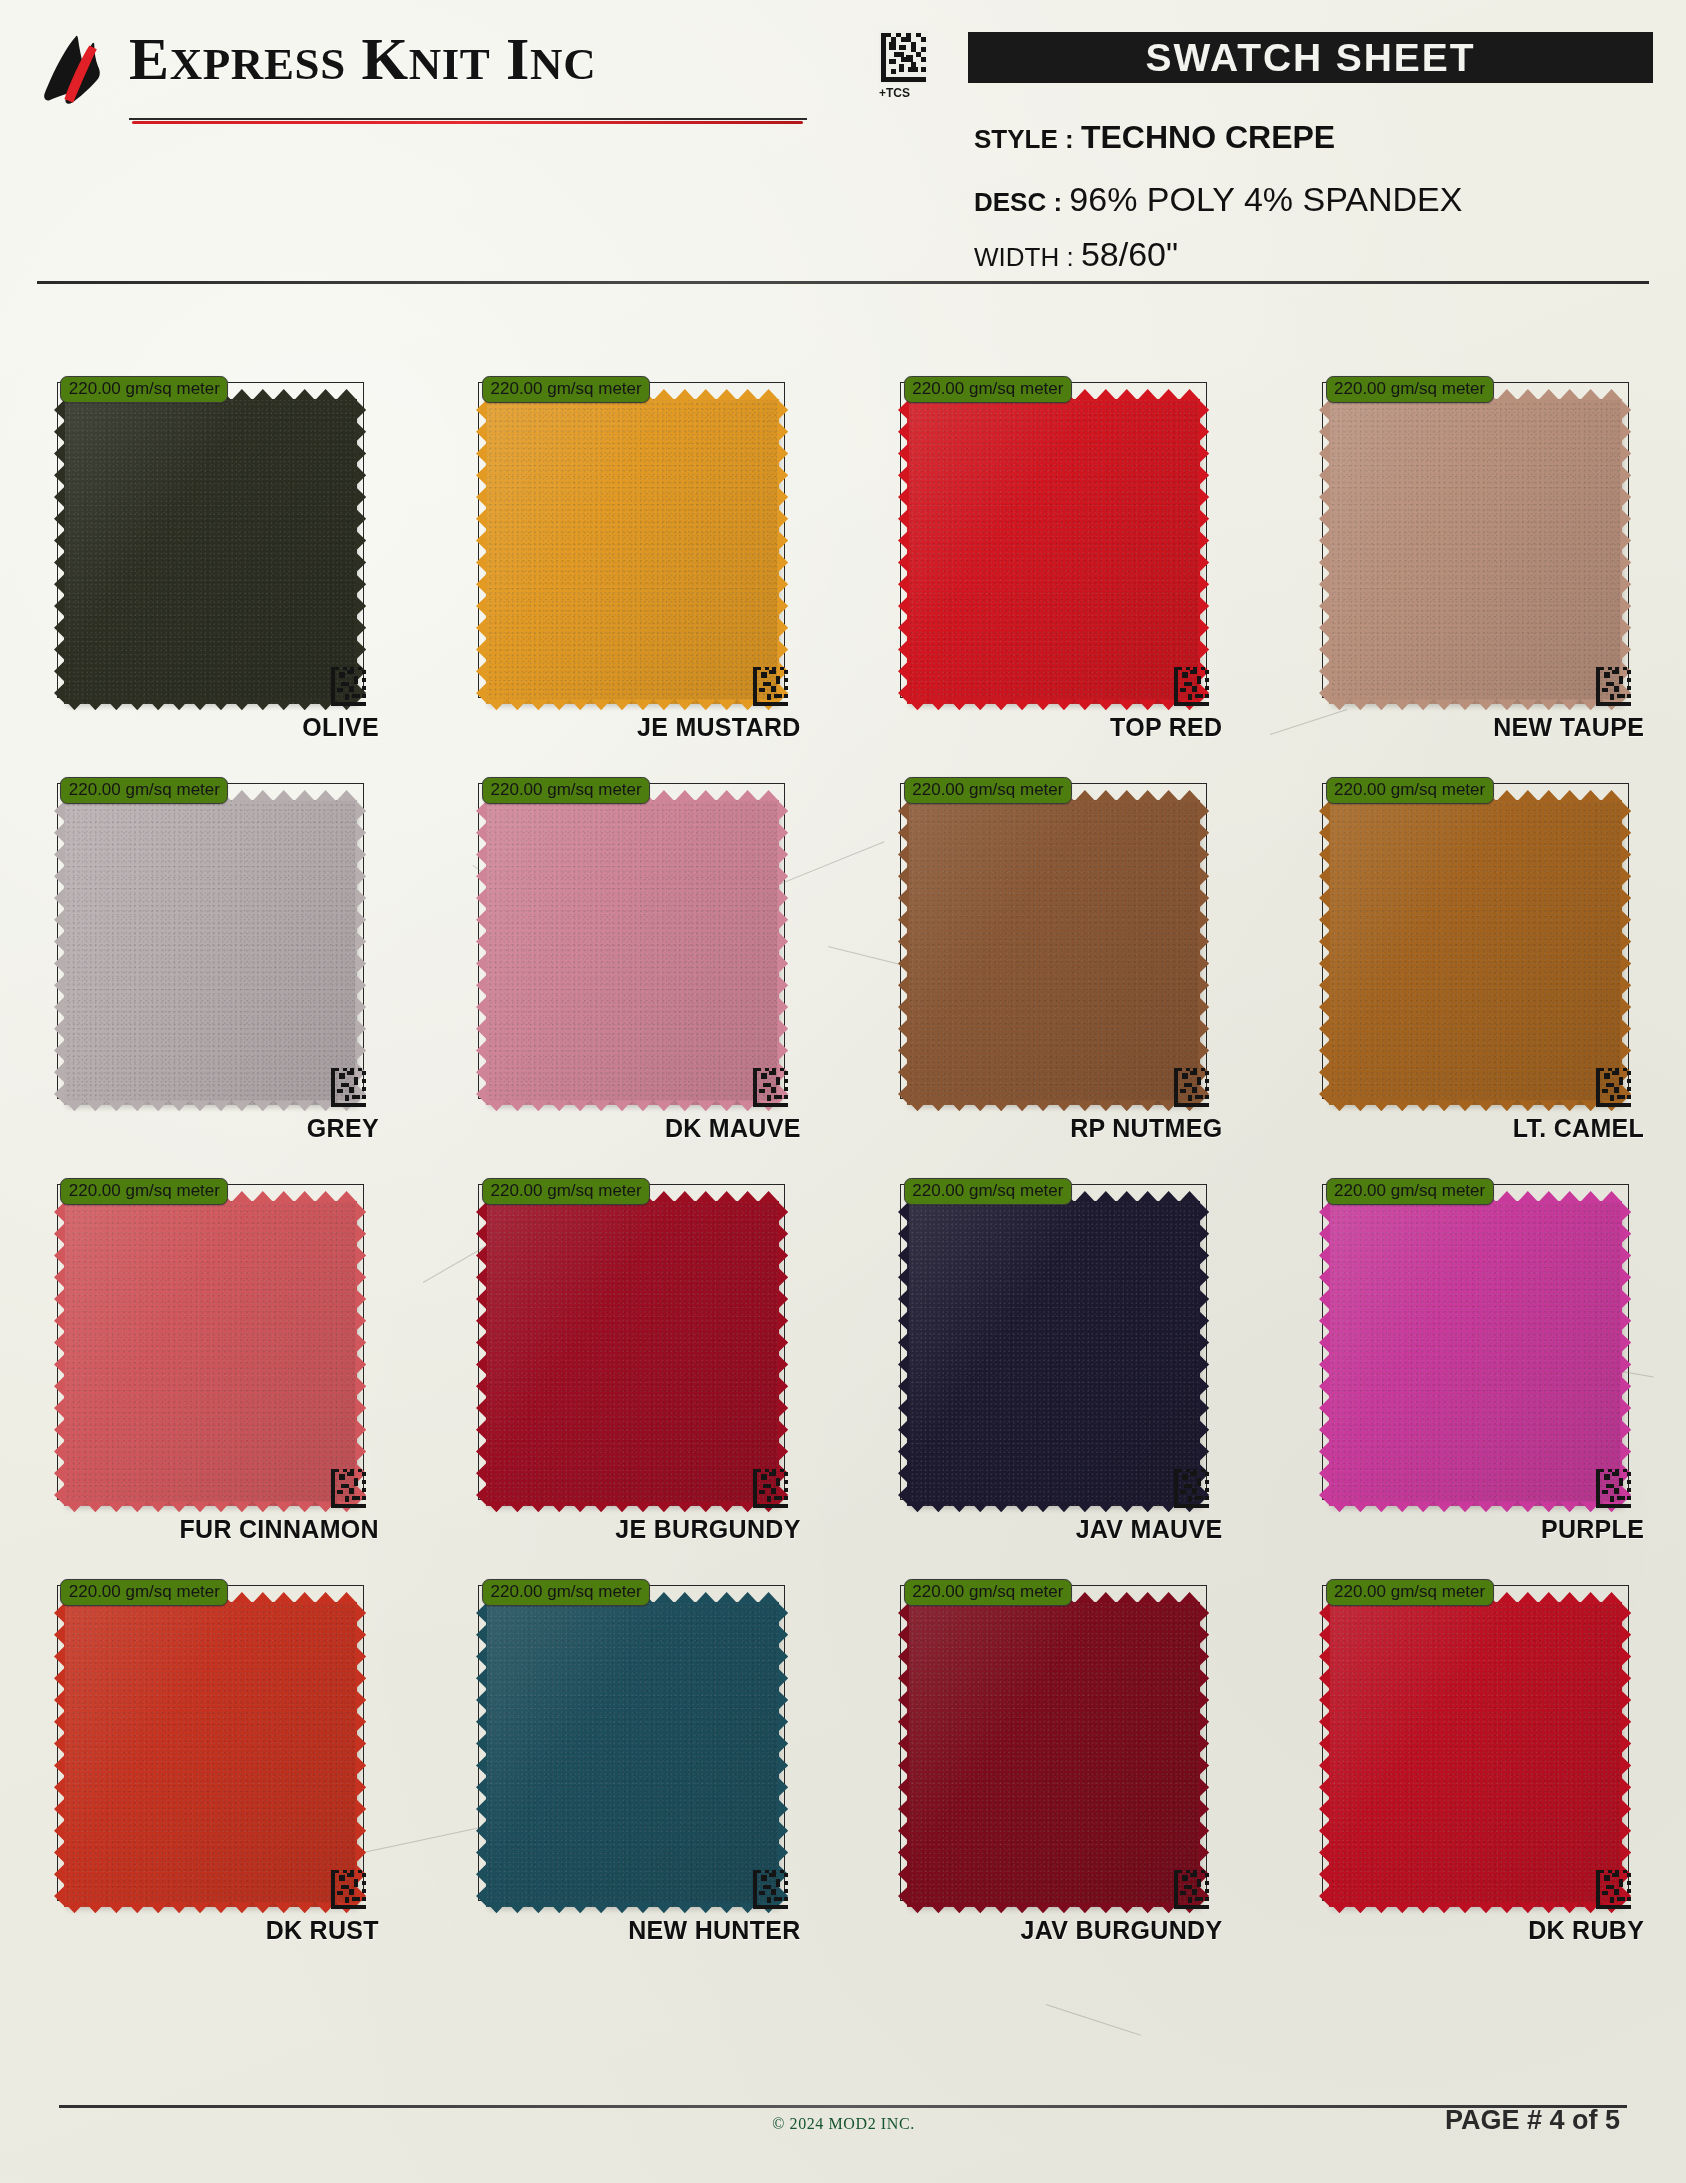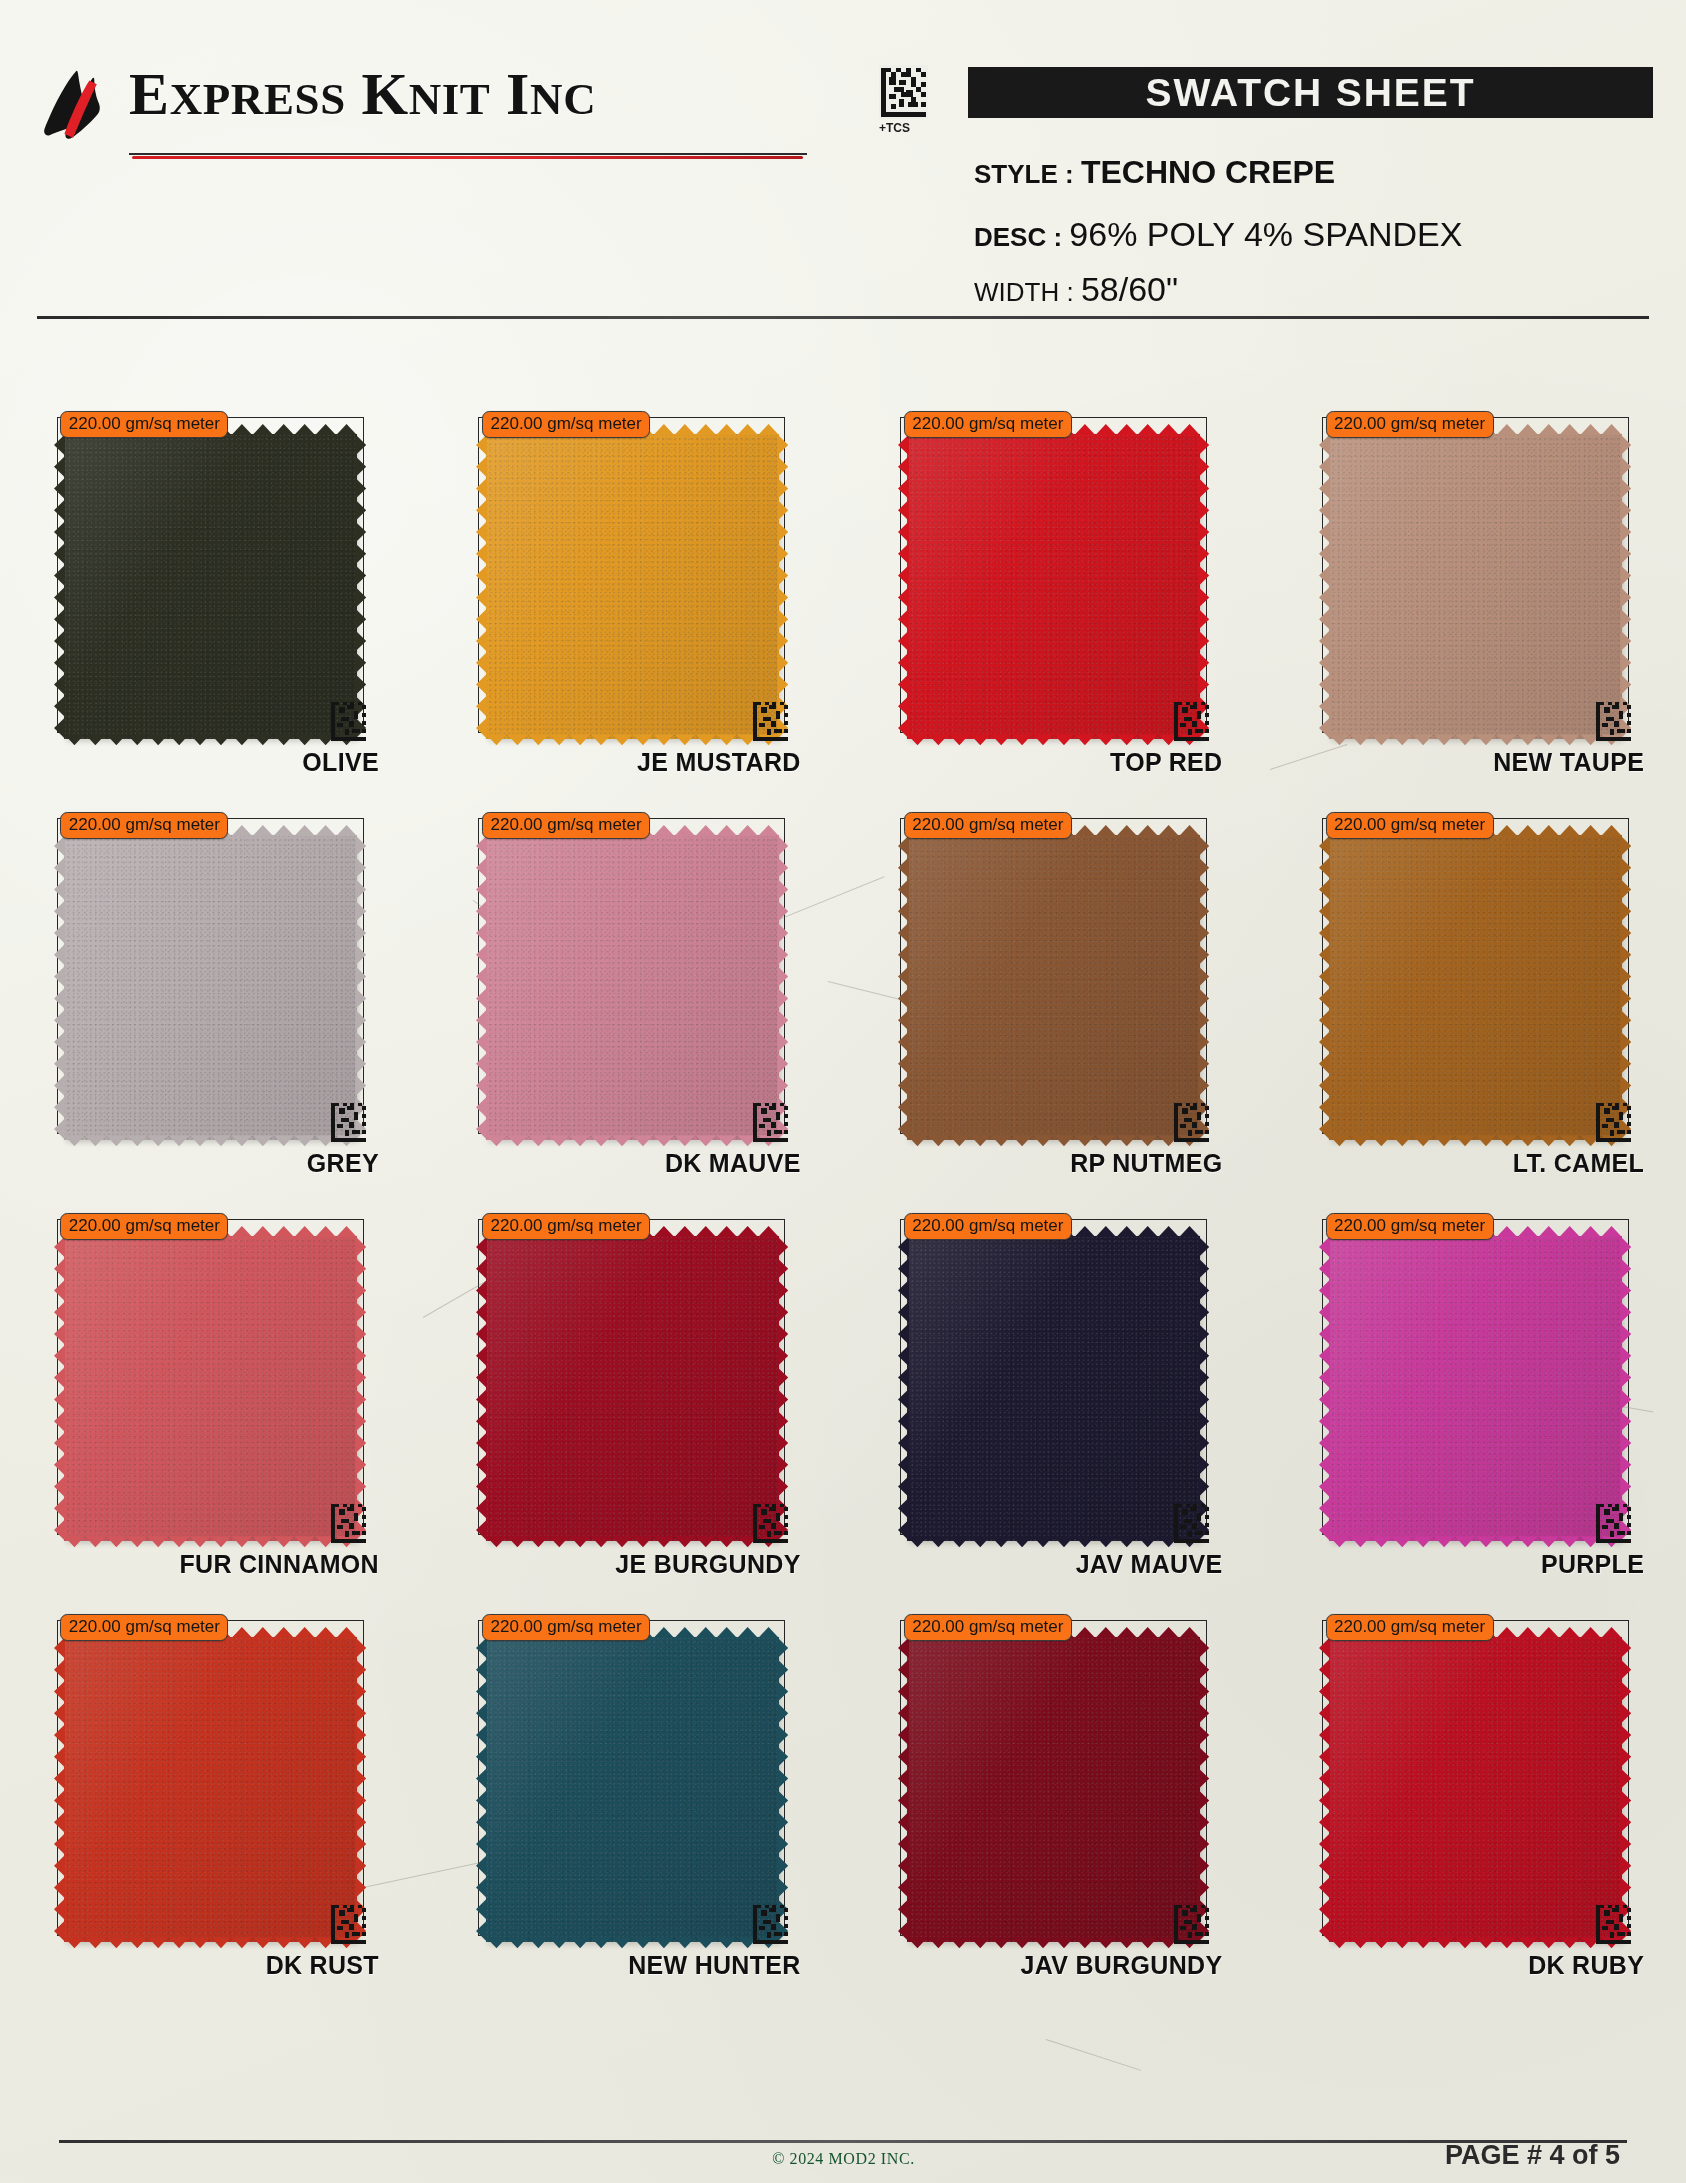--- a/index.html
+++ b/index.html
@@ -13,21 +13,21 @@
   }
   
   .paper-grain{
     position:absolute;inset:0;
     background:
       radial-gradient(circle at 18% 22%, rgba(255,255,255,.55), transparent 55%),
       radial-gradient(circle at 82% 70%, rgba(0,0,0,.035), transparent 60%),
       linear-gradient(160deg,#f2f2ea 0%,#ecece2 48%,#e9e9df 100%);
     pointer-events:none;
   }
-  .sheet{position:absolute;inset:0;margin-top:35px;}
+  .sheet{position:absolute;inset:0;}
 
   
   .header{position:absolute;left:0;top:0;width:1687px;height:293px;}
 
   .logo-wrap{position:absolute;left:37px;top:25px;width:772px;height:93px;}
   .logo-mark{position:absolute;left:0;top:8.7px;width:81px;height:72px;}
   .logo-text{
     position:absolute;left:92px;top:0px;
     font-family:"Liberation Serif", serif;
     font-size:60px;font-weight:700;letter-spacing:0.6px;
@@ -78,21 +78,21 @@
   .cell-inner{position:relative;width:336px;margin:0 auto;height:401px;}
 
   
   .outline{
     position:absolute;left:13.7px;top:8.7px;width:305px;height:314px;
     border:1.2px solid #262626;background:transparent;
   }
   
   .wtag{
     position:absolute;left:17.4px;top:2.5px;z-index:4;
-    background:#f97316;border:1.2px solid #3a3a3a;border-radius:7.5px;
+    background:#4d7c0f;border:1.2px solid #3a3a3a;border-radius:7.5px;
     padding:2.5px 7.5px 3.1px 7.5px;font-size:17px;color:#151515;white-space:nowrap;
     box-shadow:0 0.6px 1.2px rgba(0,0,0,.18);
   }
   
   .fabric{
     position:absolute;left:21px;top:26px;width:293px;height:305px;z-index:2;
     box-shadow:1.9px 3.1px 5.6px rgba(0,0,0,.18);
   }
   .fabric .body{position:absolute;inset:0;}
   .fabric .tex{

